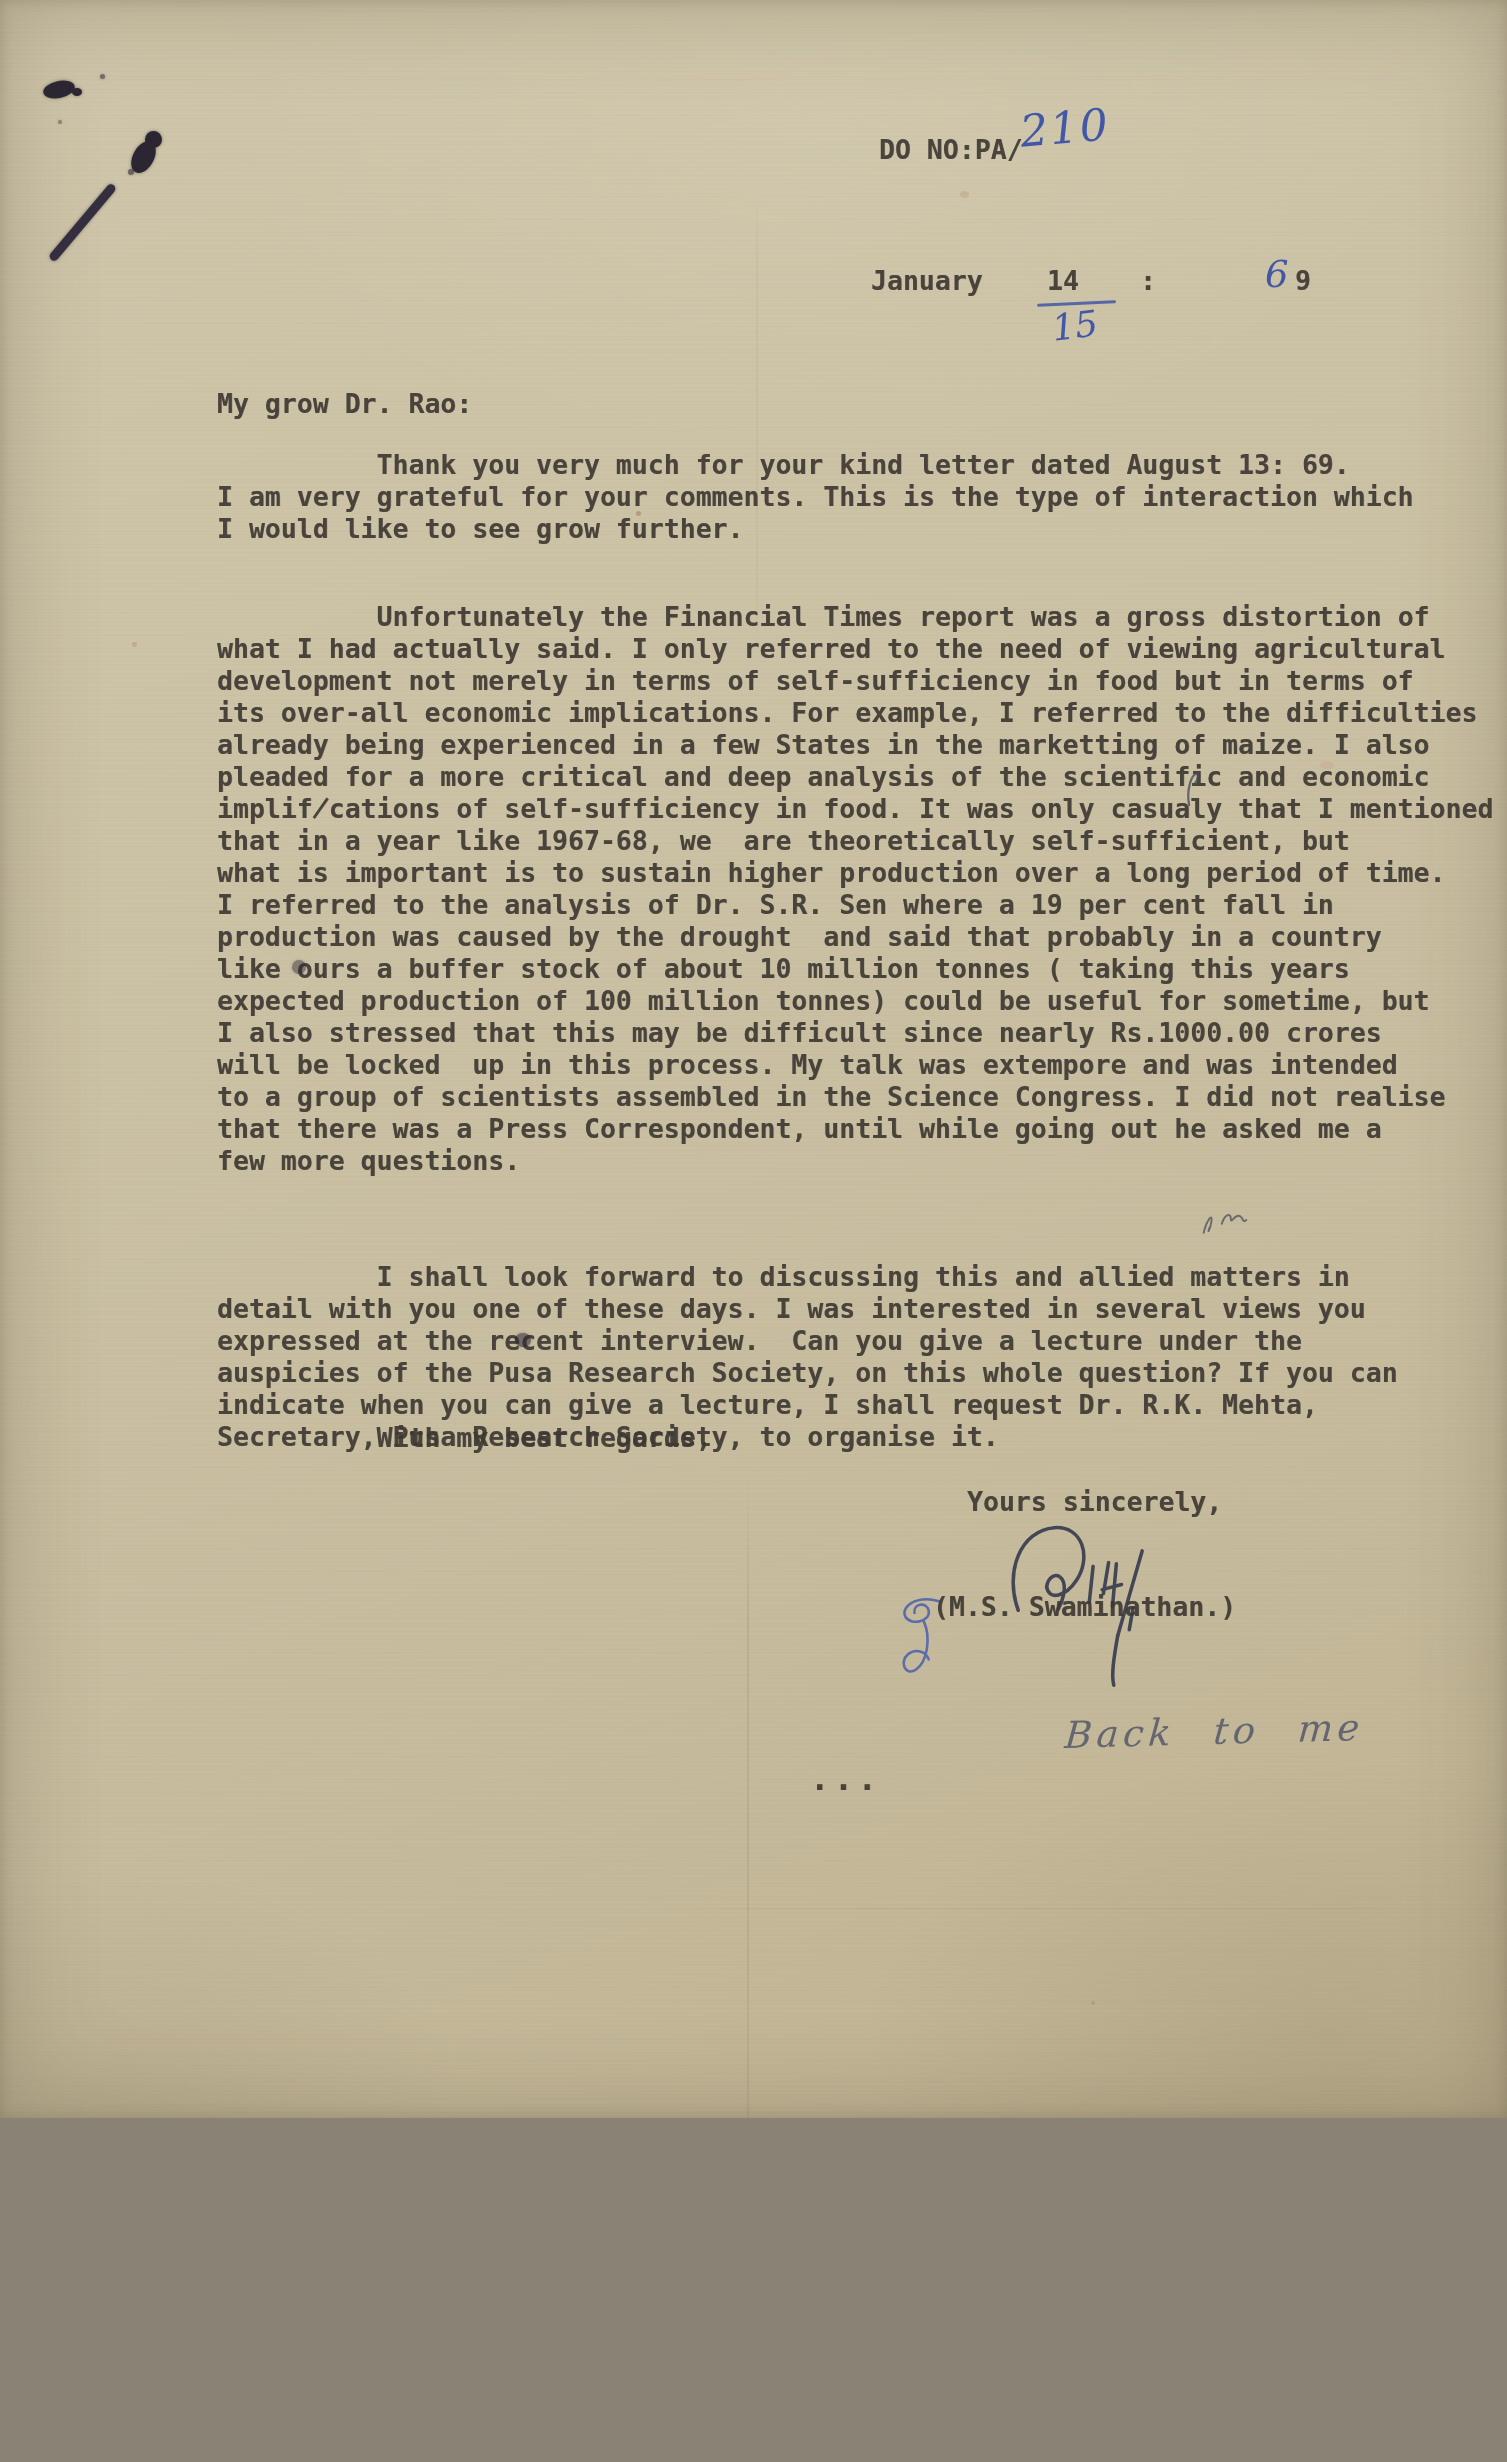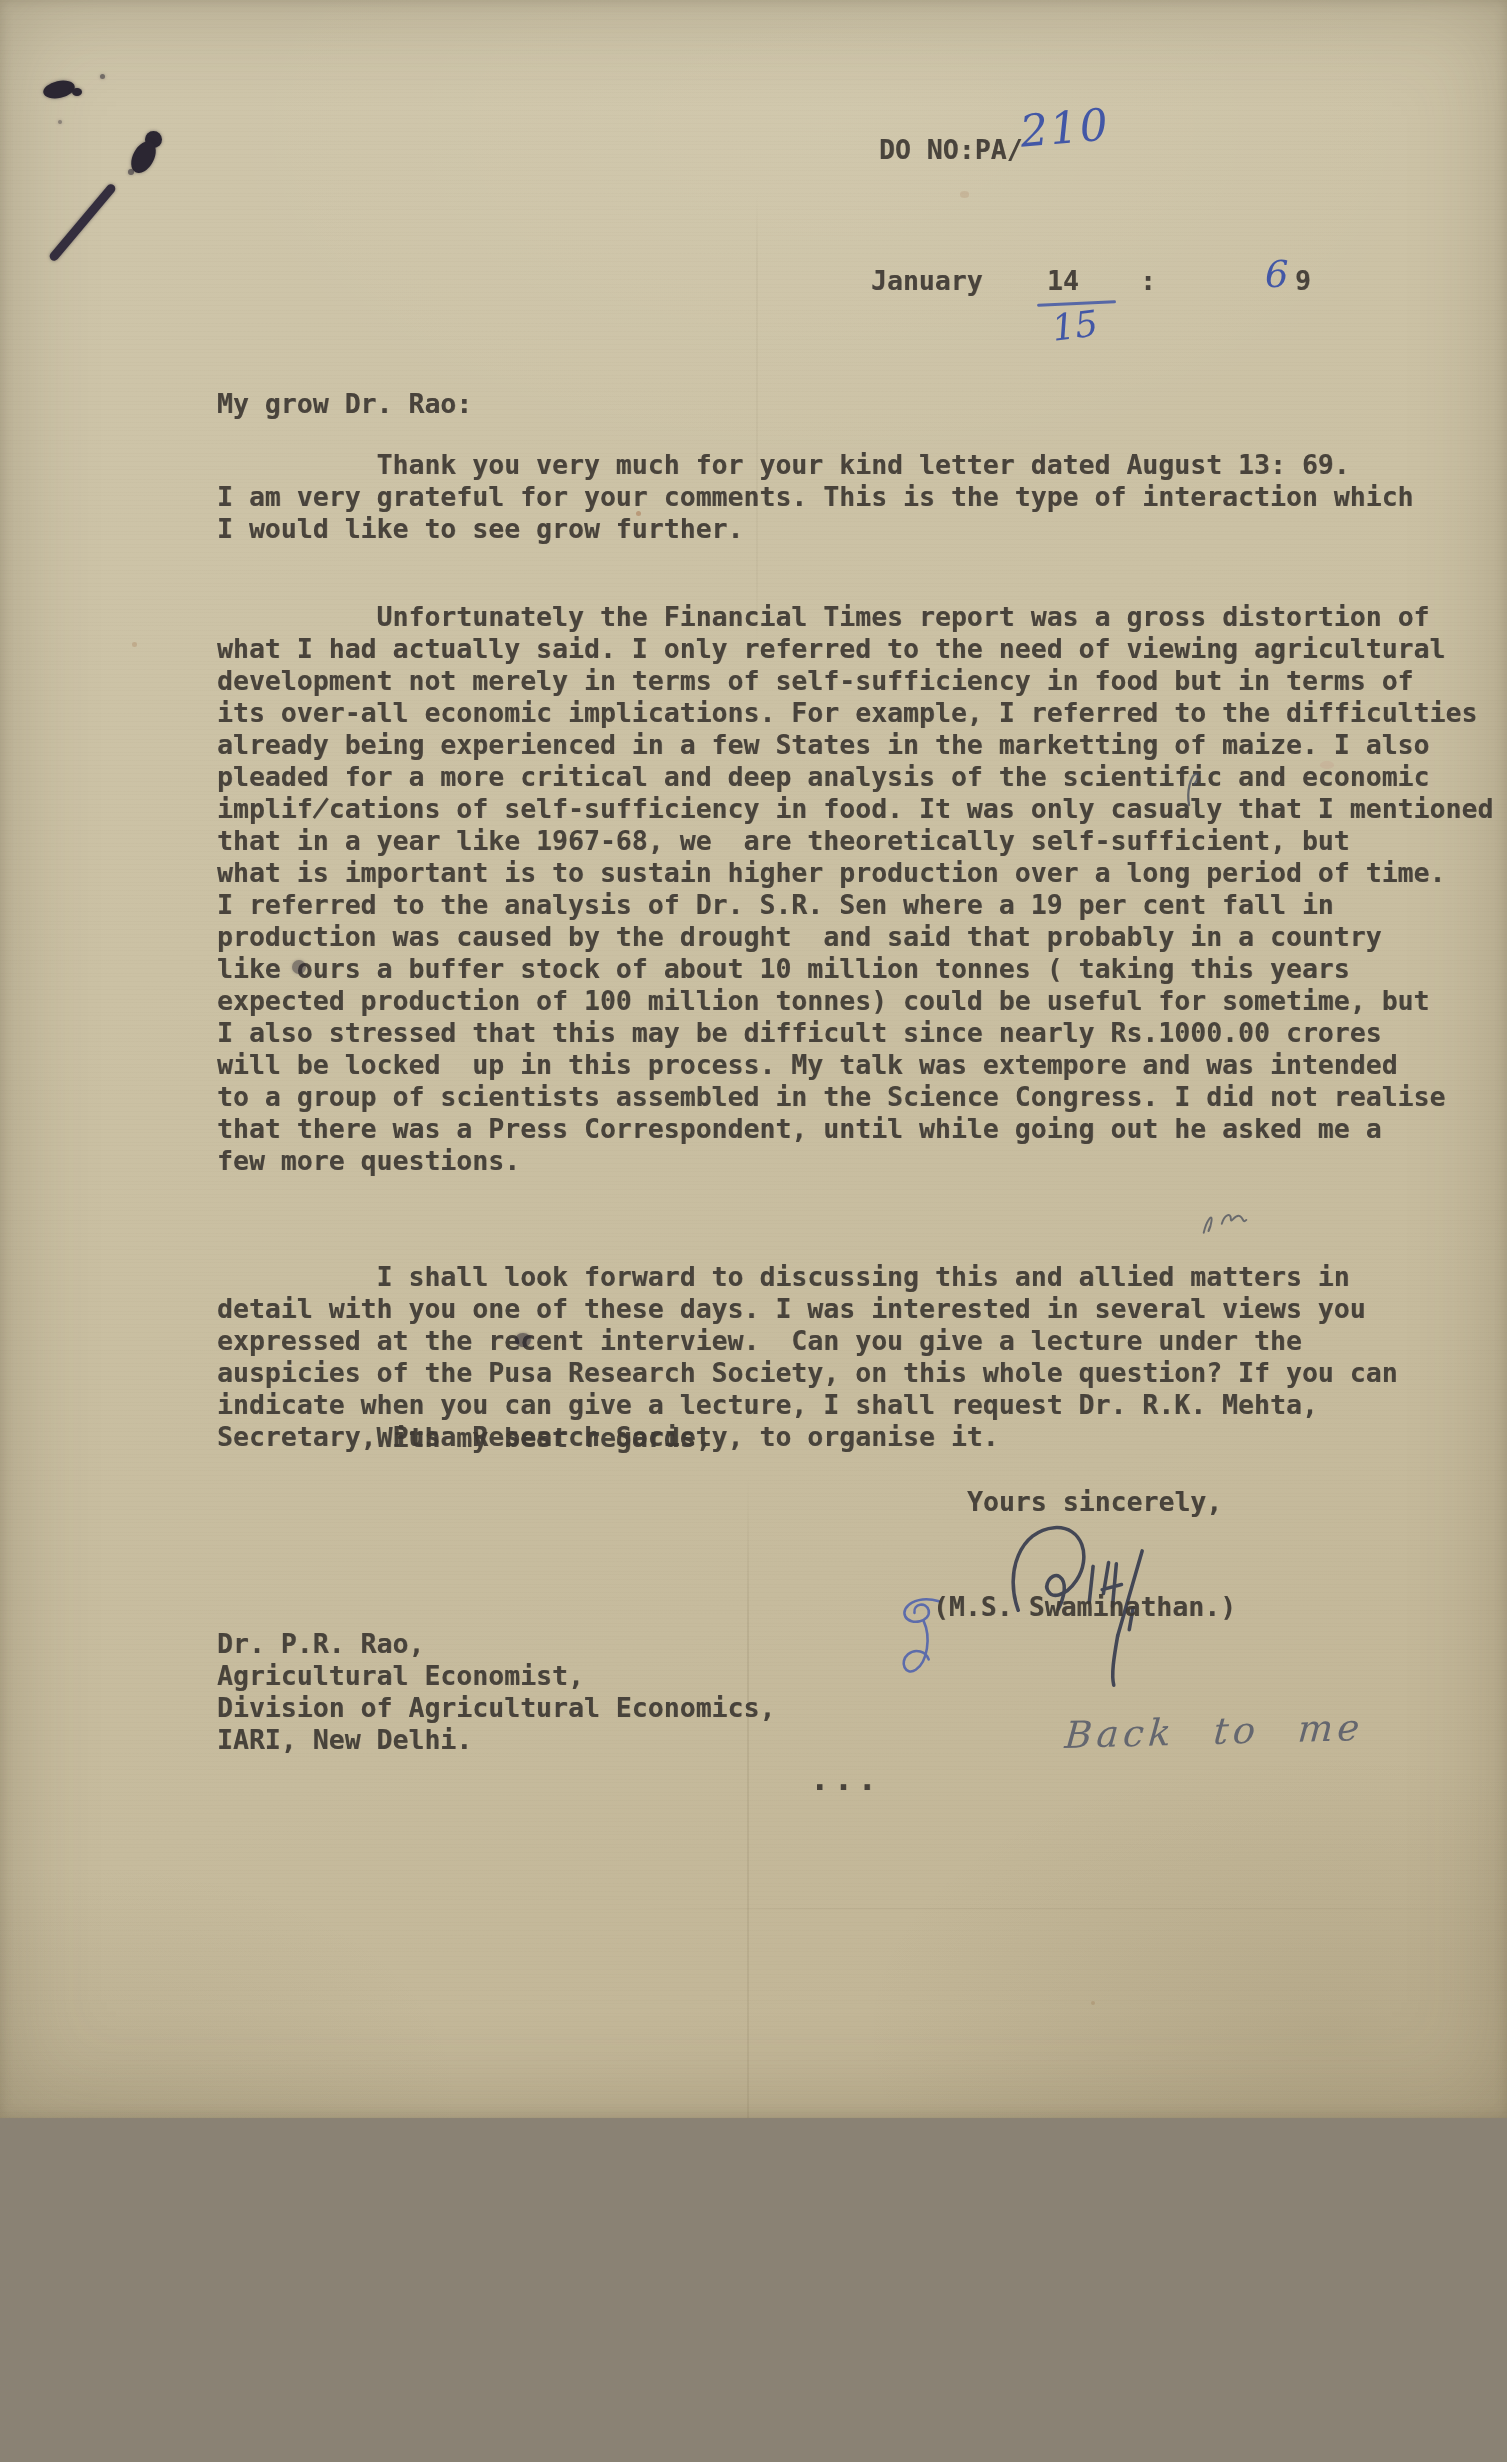--- a/index.html
+++ b/index.html
@@ -132,23 +132,19 @@
 
   <svg class="abs" style="left:891px;top:1587px;" width="65" height="97" viewBox="0 0 100 150">
     <g fill="none" stroke="#4b5fae" stroke-width="4" stroke-linecap="round" opacity="0.85">
       <path d="M74,22 C40,12 14,30 22,46 C30,60 62,54 58,36 C54,22 34,26 36,40"></path>
       <path d="M50,52 C62,78 56,116 38,128 C22,138 12,116 26,104 C38,94 54,100 58,112"></path>
     </g>
   </svg>
 
   <div class="typed abs" style="left:933px;top:1591px;">(M.S. Swaminathan.)</div>
 
-  <div class="typed abs" style="left:217px;top:1628px;">Dr. P.R. Rao,
-Agricultural Economist,
-Division of Agricultural Economics,
-IARI, New Delhi.</div>
 
   <div class="hand abs" style="left:1065px;top:1710px;font-size:37px;color:#545968;word-spacing:22px;letter-spacing:4.5px;transform:rotate(-1.5deg) skewX(-6deg);opacity:.85;">Back to me</div>
 
   <div class="typed abs" style="left:810px;top:1763px;font-size:32px;letter-spacing:4.5px;">...</div>
 
 </div>
 
 
 </body></html>

